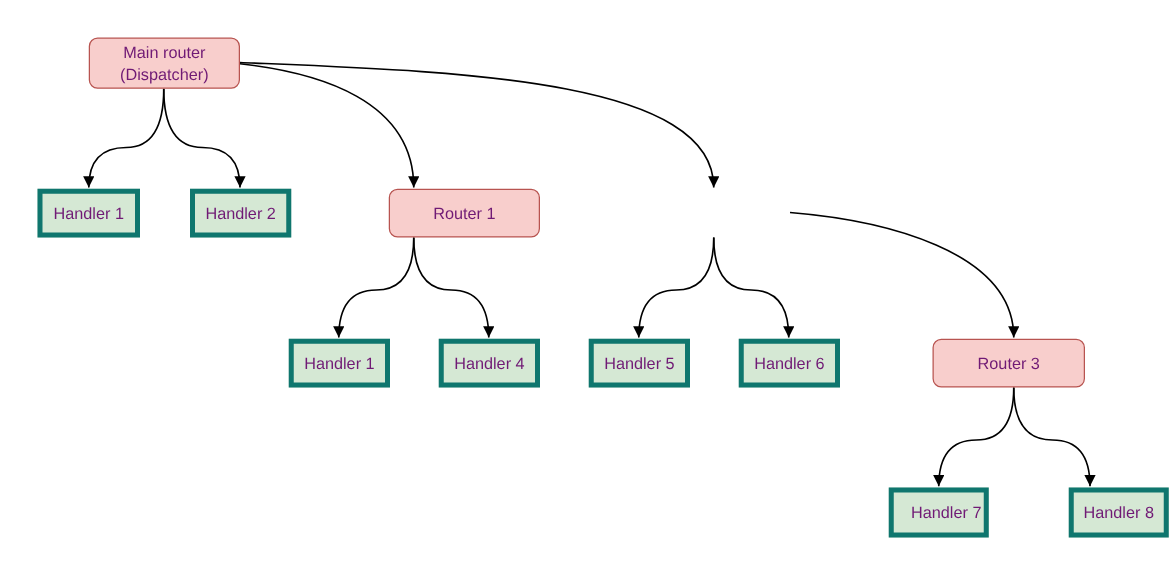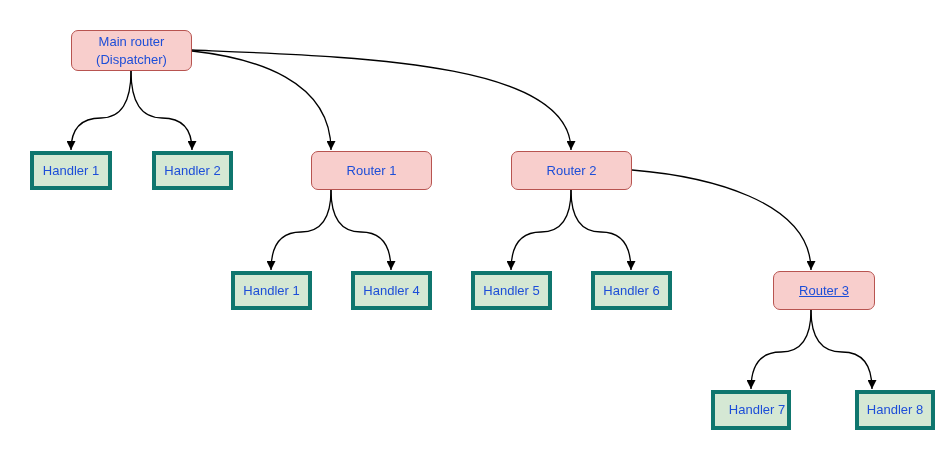--- a/index.html
+++ b/index.html
@@ -29,21 +29,21 @@
   }
   .node {
     position: absolute;
     box-sizing: border-box;
     display: flex;
     align-items: center;
     justify-content: center;
     text-align: center;
     font-size: 13px;
     line-height: 1.35;
-    color: #1d4ed8;
+    color: #701a75;
     white-space: pre-line;
   }
   .node.router {
     background: #f8cecc;
     border: 1px solid #b85450;
     border-radius: 7px;
   }
   .node.handler {
     background: #d5e8d4;
     border: 4px solid #0f766e;
@@ -52,21 +52,21 @@
   
   #n-main    { left: 71px;  top: 30px;  width: 121px; height: 41px; }
   #n-h1      { left: 30px;  top: 151px; width: 82px;  height: 39px; }
   #n-h2      { left: 152px; top: 151px; width: 81px;  height: 39px; }
   #n-r1      { left: 271px; top: 151px; width: 121px; height: 39px; margin-left: 40px; }
   #n-r2      { left: 511px; top: 151px; width: 121px; height: 39px; }
   #n-h3      { left: 231px; top: 271px; width: 81px;  height: 39px; }
   #n-h4      { left: 351px; top: 271px; width: 81px;  height: 39px; }
   #n-h5      { left: 471px; top: 271px; width: 81px;  height: 39px; }
   #n-h6      { left: 591px; top: 271px; width: 81px;  height: 39px; }
-  #n-r3      { left: 773px; top: 271px; width: 102px; height: 39px; text-decoration: underline; }
+  #n-r3      { left: 746px; top: 271px; width: 122px; height: 39px; }
   #n-h7      { left: 711px; top: 390px; width: 80px;  height: 40px; padding-left: 12px; }
   #n-h8      { left: 832px; top: 390px; width: 80px;  height: 40px; margin-left: 23px; }
 </style>
 </head>
 <body>
 
 <div class="canvas">
 
   <svg class="edges-layer" width="941" height="461" viewBox="0 0 941 461" xmlns="http://www.w3.org/2000/svg">
     <defs>
@@ -88,21 +88,20 @@
     <path class="edge" d="M 811,310 Q 811,352 842,352 Q 872,352 872,389" marker-end="url(#arrow)"></path>
   </svg>
 
   <div id="n-main" class="node router">Main router
 (Dispatcher)</div>
 
   <div id="n-h1" class="node handler">Handler 1</div>
   <div id="n-h2" class="node handler">Handler 2</div>
 
   <div id="n-r1" class="node router">Router 1</div>
-  <div id="n-r2" class="node router">Router 2</div>
 
   <div id="n-h3" class="node handler">Handler 1</div>
   <div id="n-h4" class="node handler">Handler 4</div>
   <div id="n-h5" class="node handler">Handler 5</div>
   <div id="n-h6" class="node handler">Handler 6</div>
 
   <div id="n-r3" class="node router">Router 3</div>
 
   <div id="n-h7" class="node handler">Handler 7</div>
   <div id="n-h8" class="node handler">Handler 8</div>

